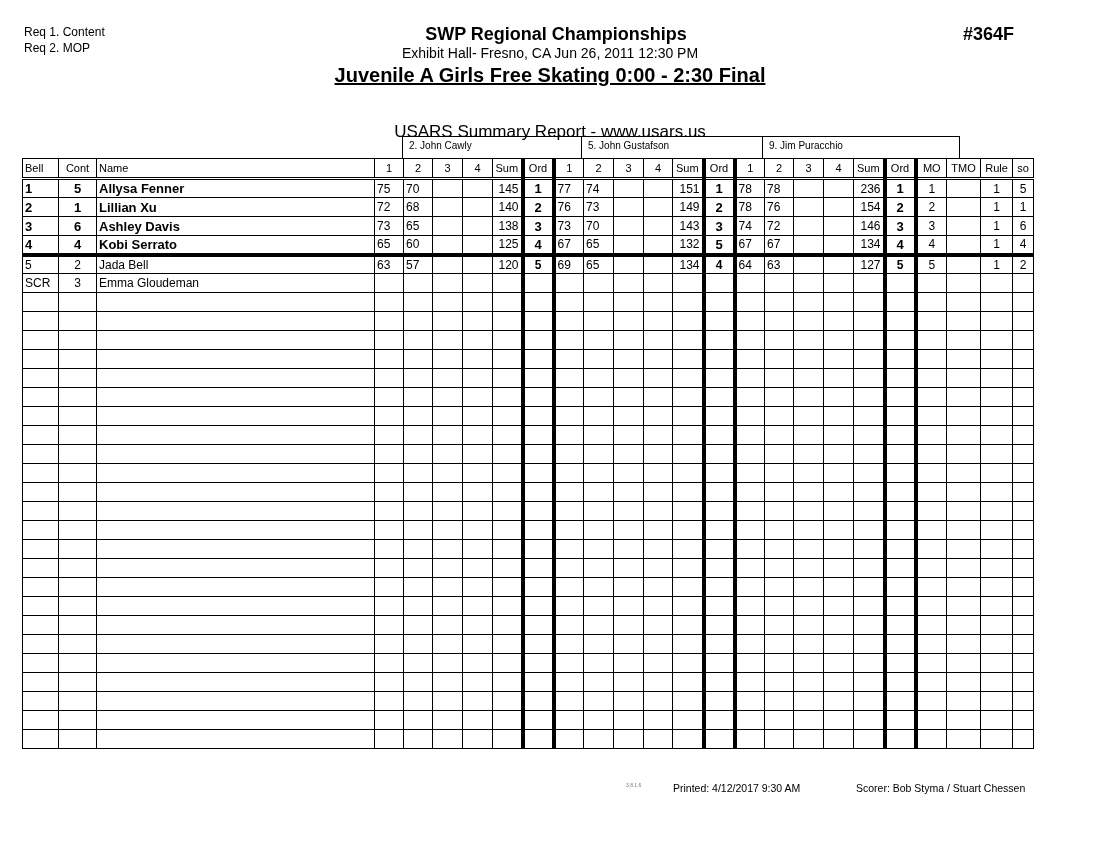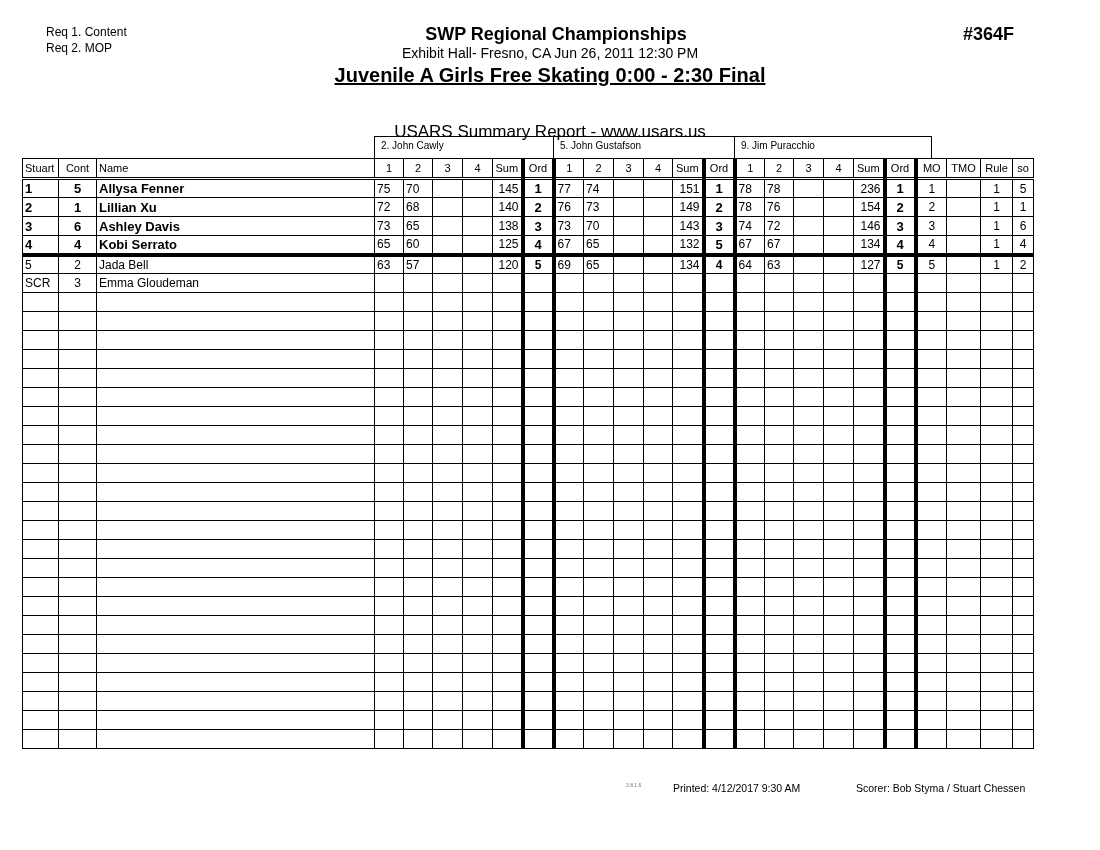--- a/index.html
+++ b/index.html
@@ -1,28 +1,28 @@
 <!DOCTYPE html>
 <html><head>
 <meta charset="utf-8">
 <style>
   html, body { margin:0; padding:0; background:#ffffff; }
   body { width:1100px; height:850px; position:relative; overflow:hidden;
          font-family:"Liberation Sans", sans-serif; color:#000; }
   .abs { position:absolute; white-space:nowrap; }
-  .req { font-size:12px; left:24px;margin-left:22px; }
+  .req { font-size:12px; left:24px; }
   .center { left:0; width:1100px; text-align:center; }
   .t1 { top:24px; font-size:18px; font-weight:bold; padding-left:6px; }
   .t2 { top:45px; font-size:14px; }
   .t3 { top:64px; font-size:20px; font-weight:bold;text-decoration:underline; }
   .t4 { top:90px; font-size:17px;margin-top:32px; }
   .num { left:963px; top:24px; font-size:18px; font-weight:bold; }
 
   .judge-box { position:absolute; top:136px; height:22px; border:1px solid #000; border-bottom:none;
-               box-sizing:border-box; font-size:10px; padding:3px 0 0 6px; }
+               box-sizing:border-box; font-size:10px; padding:3px 0 0 6px;margin-left:28px; }
 
   table.grid { position:absolute; left:22px; top:158px; border-collapse:collapse; table-layout:fixed; }
   table.grid td { border:1px solid #000; height:19px; padding:0 2px; font-size:12px; box-sizing:border-box; overflow:hidden; white-space:nowrap; }
   table.grid tr.hdr td { height:20px; font-size:11px; text-align:center; border-bottom:3px double #000; }
   table.grid tr.hdr td.l { text-align:left; }
   td.c { text-align:center; }
   td.r { text-align:right; }
   td.thickL { border-left:4px solid #000 !important; }
   tr.bold td { font-weight:bold; font-size:13px; }
   tr.bold td.sc { font-weight:normal; font-size:12px; }
@@ -69,21 +69,21 @@
       <col style="width:30px">
       <col style="width:31px">
       <col style="width:31px">
     <col style="width:31px">
       <col style="width:34px">
       <col style="width:32px">
       <col style="width:21px">
   </colgroup>
   <tbody id="grid-body">
       <tr class="hdr">
-        <td class="l">Stuart</td>
+        <td class="l">Bell</td>
         <td>Cont</td>
         <td class="l">Name</td>
         <td>1</td>
         <td>2</td>
         <td>3</td>
         <td>4</td>
         <td>Sum</td>
         <td class="thickL">Ord</td>
         <td class="thickL">1</td>
         <td>2</td>

